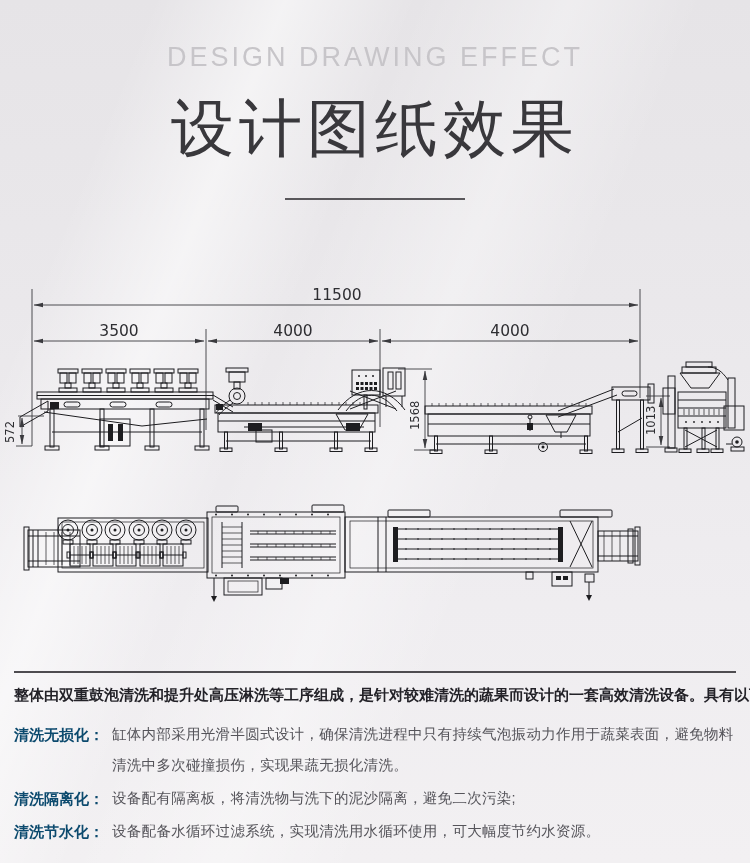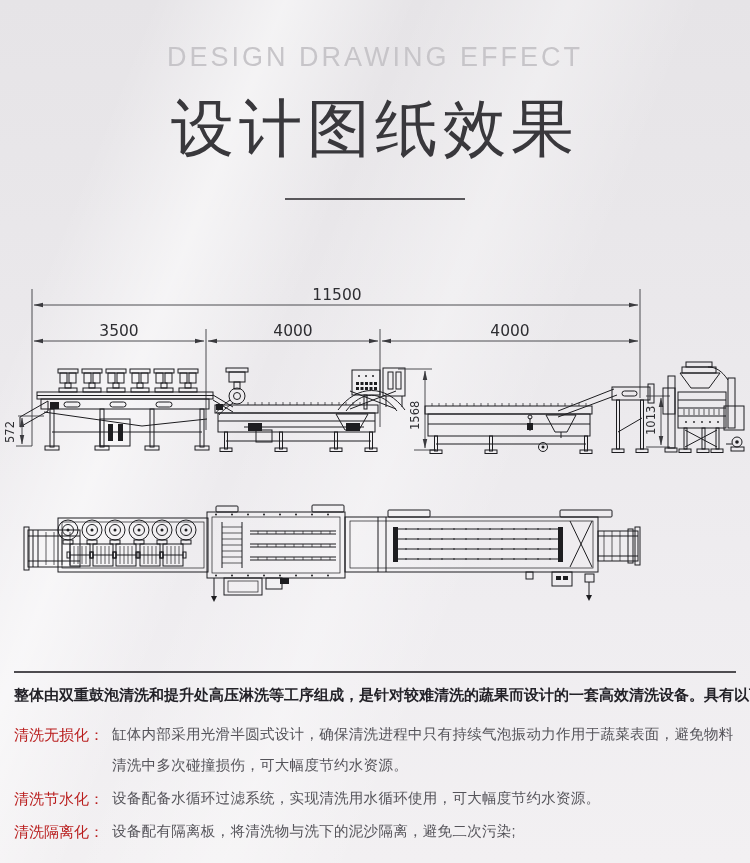--- a/index.html
+++ b/index.html
@@ -23,21 +23,21 @@
     position:absolute;top:198px;left:285px;width:180px;height:2px;background:#59575b;
   }
   .drawing-layer{position:absolute;top:0;left:0;}
   .divider{position:absolute;top:671px;left:14px;width:722px;height:2px;background:#4e4c50;}
   .features{position:absolute;top:684px;left:14px;width:726px;color:#55545a;}
   .features .intro{
     margin:0 0 13px 0;font-size:15px;font-weight:bold;color:#232228;
     line-height:22px;white-space:nowrap;letter-spacing:0;
   }
   .feature-row{display:flex;align-items:flex-start;margin:0 0 2px 0;}
-  .f-label{flex:0 0 auto;font-size:15px;font-weight:normal;color:#b91c1c;line-height:31px;margin-right:8px;}
+  .f-label{flex:0 0 auto;font-size:15px;font-weight:bold;color:#0c4a6e;line-height:31px;margin-right:8px;}
   .f-text{flex:1 1 auto;font-size:14.5px;color:#55545a;line-height:31px;letter-spacing:.3px;}
   
   .ln{stroke:#1d1d20;stroke-width:1;fill:none;}
   .lt{stroke:#1d1d20;stroke-width:.7;fill:none;}
   .fl{fill:#1d1d20;stroke:none;}
   .dim{stroke:#3a3a3e;stroke-width:.9;fill:none;}
   .dimline{marker-start:url(#arr);marker-end:url(#arr);}
   .dimtxt{fill:#2e2e32;font-family:"DejaVu Sans",sans-serif;font-size:15.5px;}
   .dimtxtv{fill:#2e2e32;font-family:"DejaVu Sans",sans-serif;font-size:11.5px;}
 </style>
@@ -629,25 +629,25 @@
       </g>
     </g>
   </svg>
 
   <div class="divider"></div>
 
   <div class="features">
     <p class="intro">整体由双重鼓泡清洗和提升处高压淋洗等工序组成，是针对较难清洗的蔬果而设计的一套高效清洗设备。具有以下特点：</p>
     <div class="feature-row">
       <span class="f-label">清洗无损化：</span>
-      <span class="f-text">缸体内部采用光滑半圆式设计，确保清洗进程中只有持续气泡振动力作用于蔬菜表面，避免物料清洗中多次碰撞损伤，可大幅度节约水资源。</span>
+      <span class="f-text">缸体内部采用光滑半圆式设计，确保清洗进程中只有持续气泡振动力作用于蔬菜表面，避免物料清洗中多次碰撞损伤，实现果蔬无损化清洗。</span>
+    </div>
+    <div class="feature-row">
+      <span class="f-label">清洗隔离化：</span>
+      <span class="f-text">设备配有隔离板，将清洗物与洗下的泥沙隔离，避免二次污染;</span>
     </div>
     <div class="feature-row">
       <span class="f-label">清洗节水化：</span>
       <span class="f-text">设备配备水循环过滤系统，实现清洗用水循环使用，可大幅度节约水资源。</span>
     </div>
-    <div class="feature-row">
-      <span class="f-label">清洗隔离化：</span>
-      <span class="f-text">设备配有隔离板，将清洗物与洗下的泥沙隔离，避免二次污染;</span>
-    </div>
   </div>
 
 </div>
 
 </body></html>

